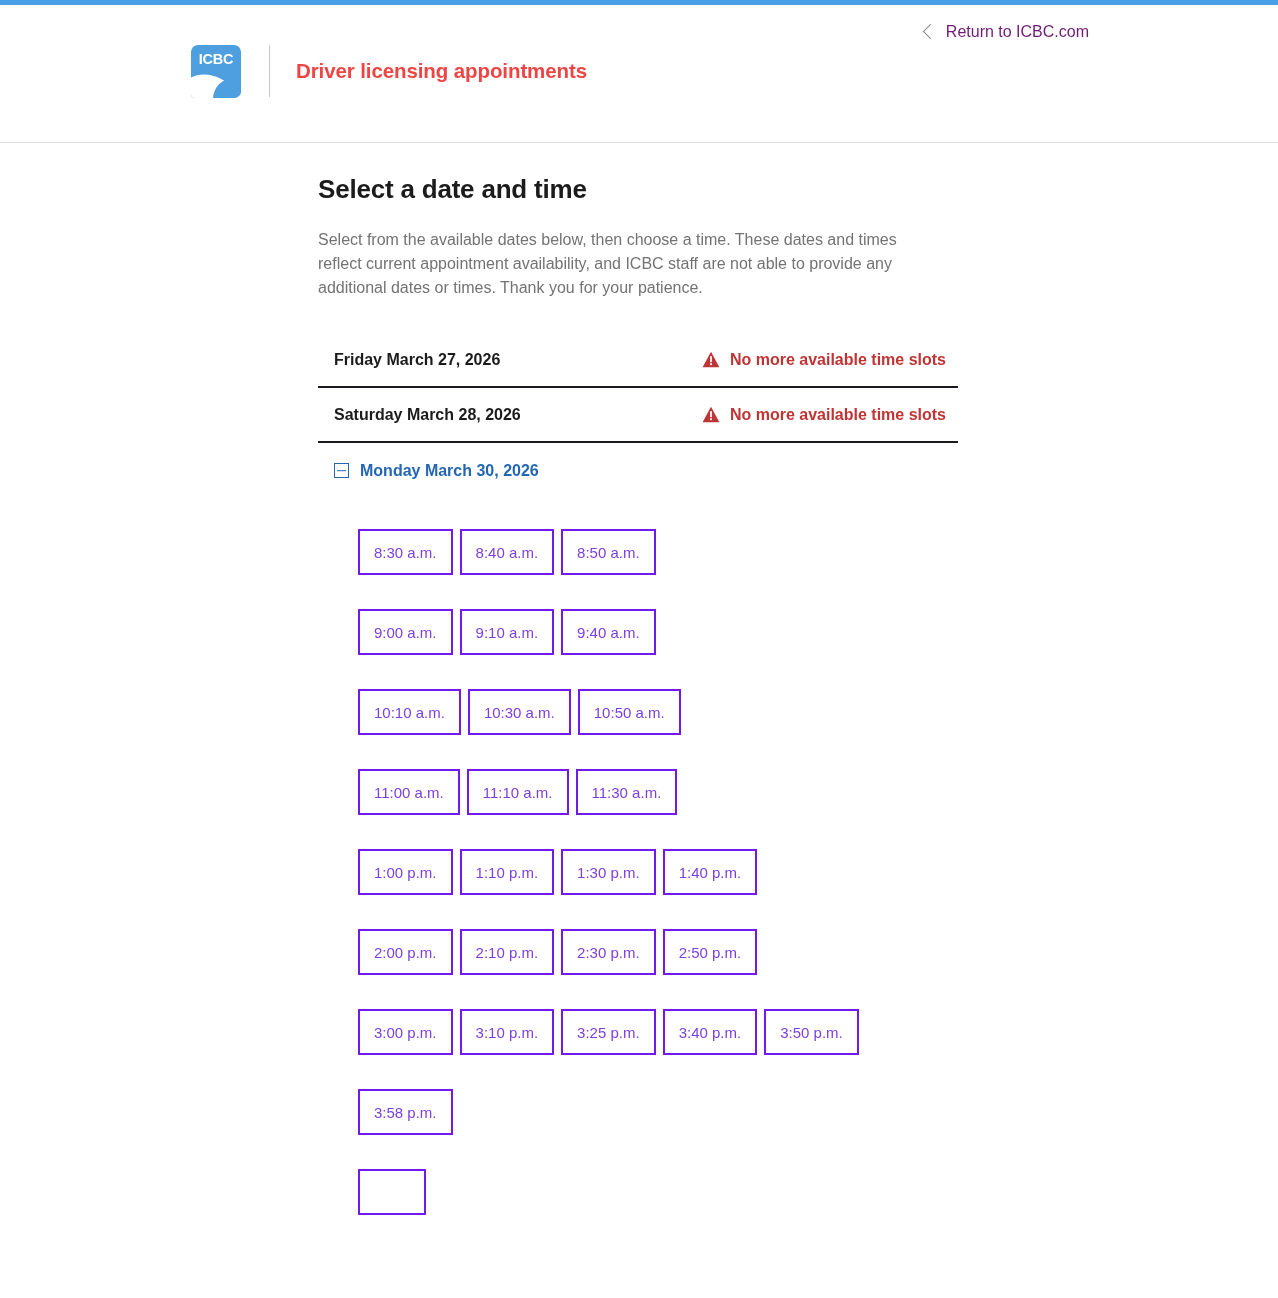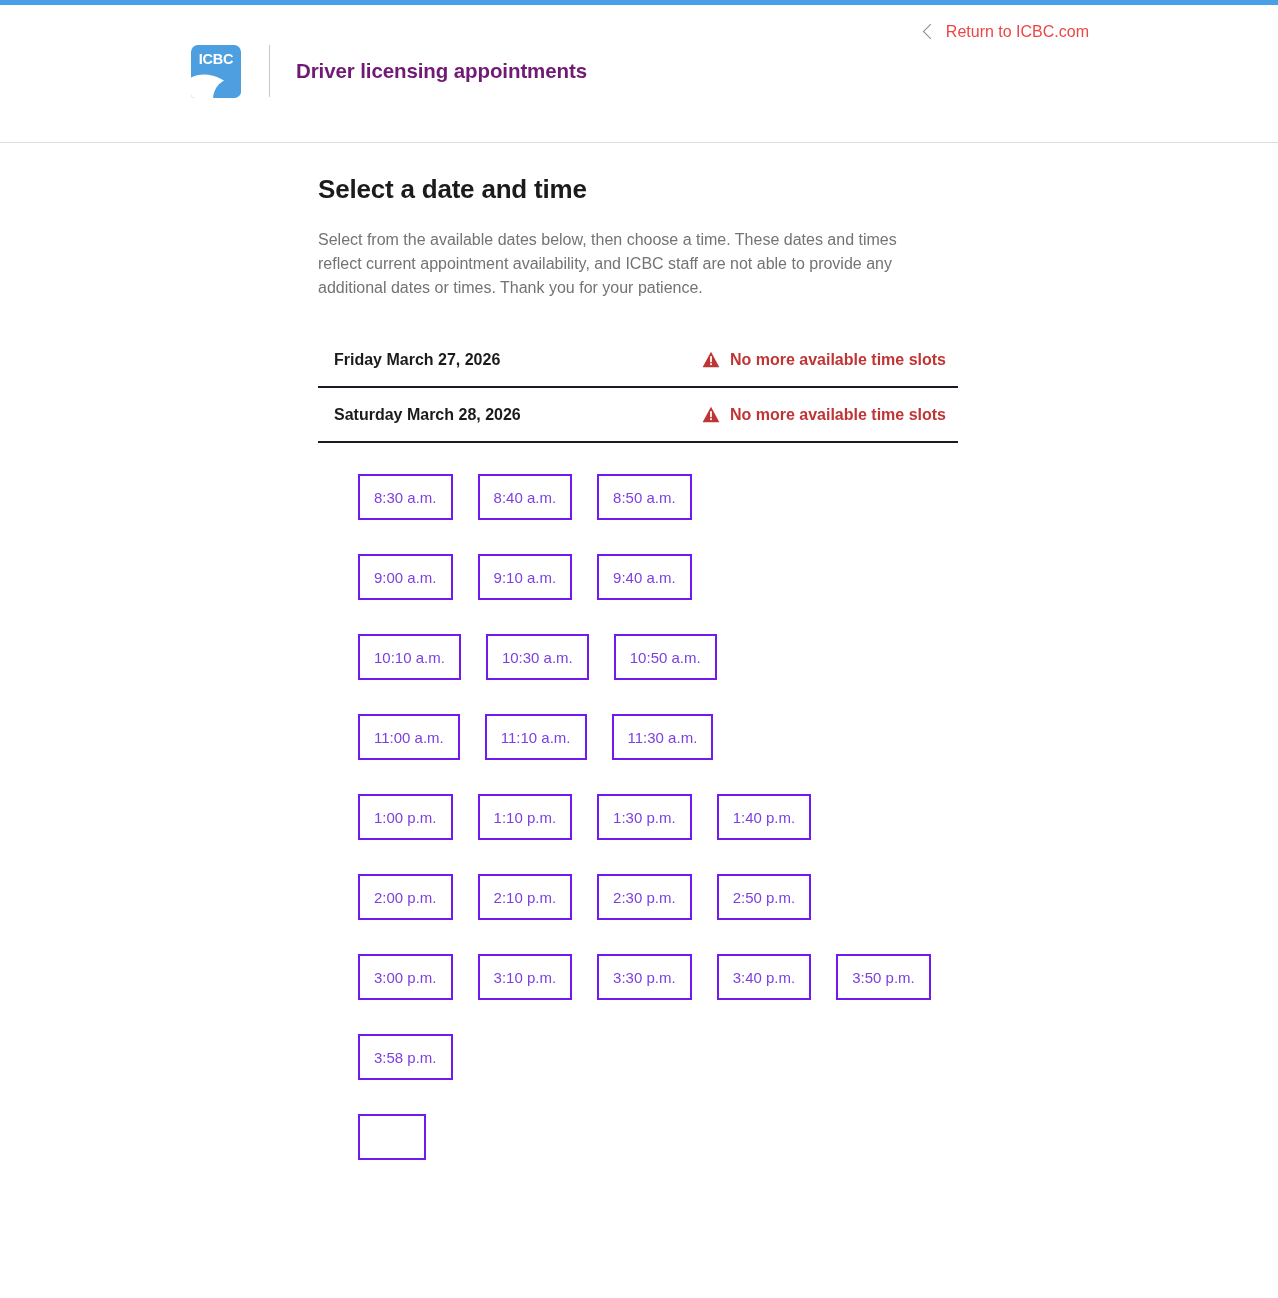--- a/index.html
+++ b/index.html
@@ -33,21 +33,21 @@
     background: #fff;
   }
 
   .return-link {
     position: absolute;
     right: 189px;
     top: 18px;
     display: flex;
     align-items: center;
     gap: 10px;
-    color: #ef4444;
+    color: #701a75;
     font-size: 16px;
     text-decoration: none;
     cursor: pointer;
   }
   .chevron-left {
     display: inline-block;
     width: 11px;
     height: 11px;
     border-left: 1.6px solid #8a8a8a;
     border-bottom: 1.6px solid #8a8a8a;
@@ -106,21 +106,21 @@
   .brand-divider {
     width: 1px;
     height: 52px;
     background: #c9c9c9;
     margin-left: 28px;
     margin-right: 26px;
   }
   .brand-title {
     font-size: 20.5px;
     font-weight: 700;
-    color: #701a75;
+    color: #ef4444;
     letter-spacing: -0.1px;
     white-space: nowrap;
   }
 
   .header-nav {
     position: absolute;
     top: 62px;
     right: 189px;
     display: flex;
     align-items: flex-start;
@@ -226,21 +226,21 @@
     text-decoration: none;
   }
 
   
   .slots {
     padding-top: 31px;
     padding-left: 40px;
   }
   .slot-row {
     display: flex;
-    gap: 25px;
+    gap: 7px;
     margin-bottom: 34px;
   }
   .slot-row:last-child { margin-bottom: 0; }
   .slot {
     border: 2px solid #7119ee;
     background: #ffffff;
     color: #7d3fe0;
     font-size: 15px;
     font-family: "Liberation Sans", sans-serif;
     height: 46px;
@@ -305,20 +305,24 @@
         <svg width="18" height="17" viewBox="0 0 18 17" aria-hidden="true">
           <path d="M9 0.8 L17.4 16.2 L0.6 16.2 Z" fill="#bf3434"></path>
           <rect x="8.1" y="5.2" width="1.8" height="6.0" fill="#ffffff"></rect>
           <rect x="8.1" y="12.2" width="1.8" height="1.9" fill="#ffffff"></rect>
         </svg>
       </span>
       <span>No more available time slots</span>
     </span>
   </div>
 
+  <div class="date-row-open">
+    <span class="collapse-icon"></span>
+    <a class="date-link">Monday March 30, 2026</a>
+  </div>
 
   <div class="slots">
 
     <div class="slot-row">
       <button class="slot">8:30 a.m.</button>
       <button class="slot">8:40 a.m.</button>
       <button class="slot">8:50 a.m.</button>
     </div>
 
     <div class="slot-row">
@@ -350,21 +354,21 @@
     <div class="slot-row">
       <button class="slot">2:00 p.m.</button>
       <button class="slot">2:10 p.m.</button>
       <button class="slot">2:30 p.m.</button>
       <button class="slot">2:50 p.m.</button>
     </div>
 
     <div class="slot-row">
       <button class="slot">3:00 p.m.</button>
       <button class="slot">3:10 p.m.</button>
-      <button class="slot">3:30 p.m.</button>
+      <button class="slot">3:25 p.m.</button>
       <button class="slot">3:40 p.m.</button>
       <button class="slot">3:50 p.m.</button>
     </div>
 
     <div class="slot-row">
       <button class="slot">3:58 p.m.</button>
     </div>
 
     <div class="slot-row">
       <button class="slot"></button>

